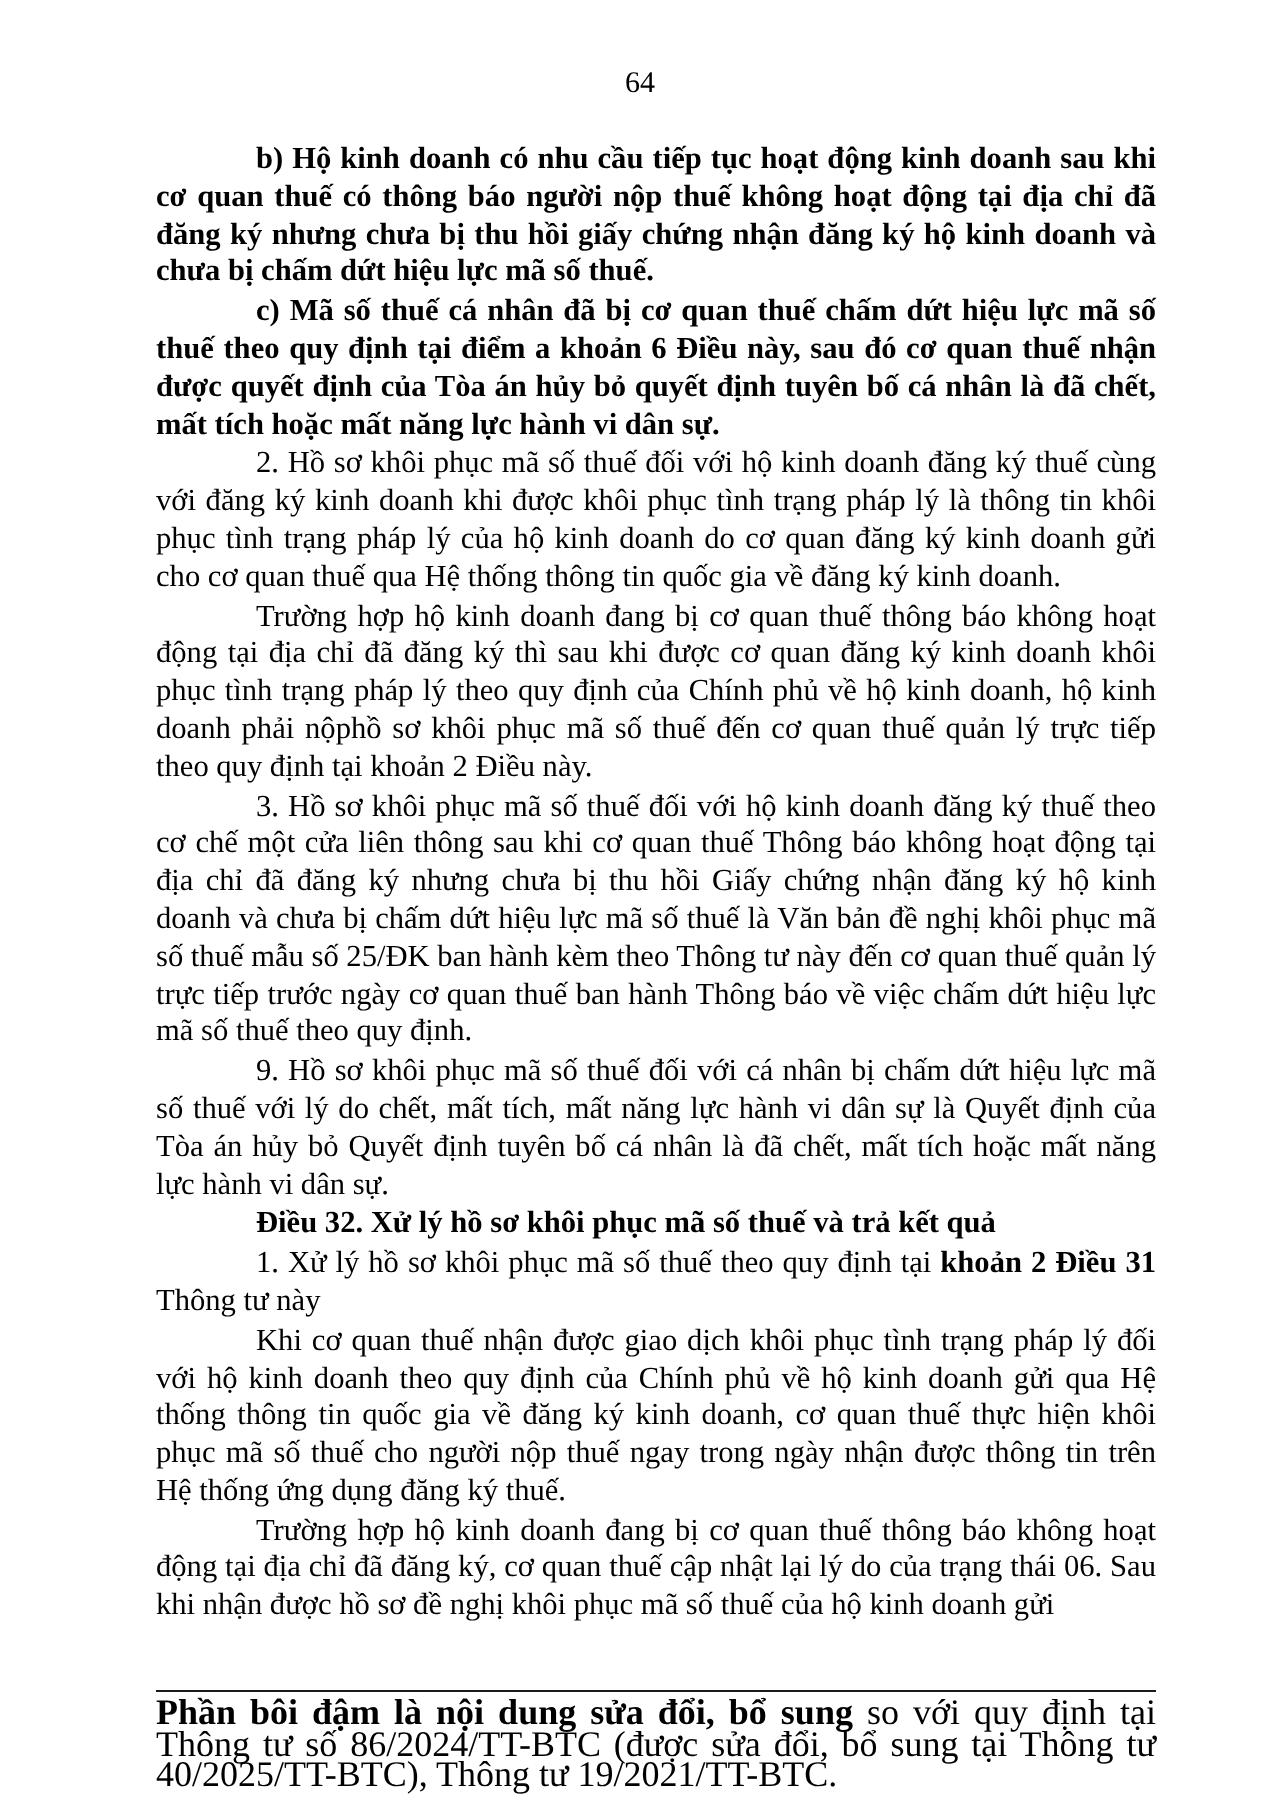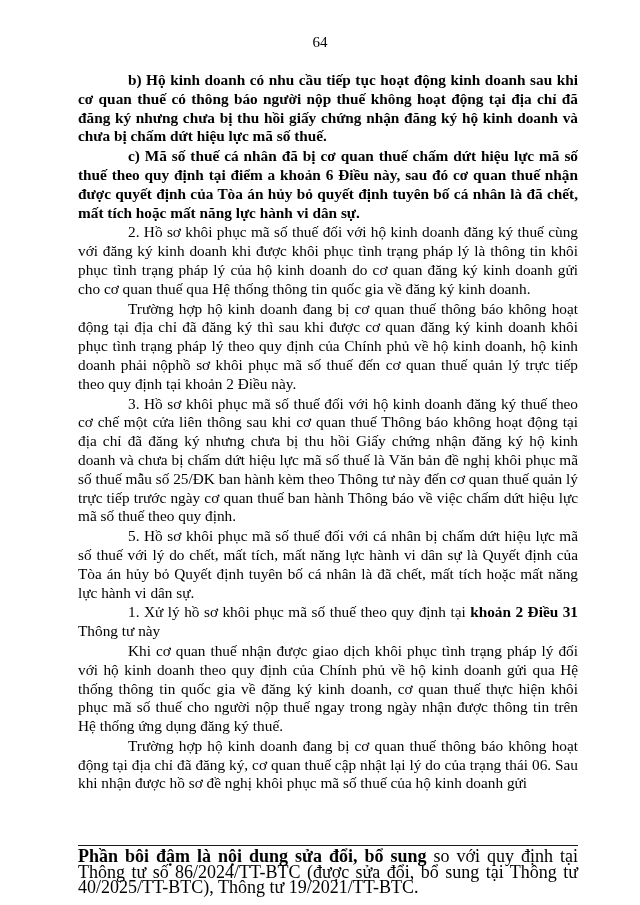--- a/index.html
+++ b/index.html
@@ -74,21 +74,22 @@
 
 <div class="page">
   <div class="page-number">64</div>
 
   <div class="doc-body" id="doc-body">
       <p class="para bold"><span class="b">b) Hộ kinh doanh có nhu cầu tiếp tục hoạt động kinh doanh sau khi cơ quan thuế có thông báo người nộp thuế không hoạt động tại địa chỉ đã đăng ký nhưng chưa bị thu hồi giấy chứng nhận đăng ký hộ kinh doanh và chưa bị chấm dứt hiệu lực mã số thuế.</span></p>
       <p class="para bold"><span class="b">c) Mã số thuế cá nhân đã bị cơ quan thuế chấm dứt hiệu lực mã số thuế theo quy định tại điểm a khoản 6 Điều này, sau đó cơ quan thuế nhận được quyết định của Tòa án hủy bỏ quyết định tuyên bố cá nhân là đã chết, mất tích hoặc mất năng lực hành vi dân sự.</span></p>
       <p class="para normal"><span>2. Hồ sơ khôi phục mã số thuế đối với hộ kinh doanh đăng ký thuế cùng với đăng ký kinh doanh khi được khôi phục tình trạng pháp lý là thông tin khôi phục tình trạng pháp lý của hộ kinh doanh do cơ quan đăng ký kinh doanh gửi cho cơ quan thuế qua Hệ thống thông tin quốc gia về đăng ký kinh doanh.</span></p>
       <p class="para normal"><span>Trường hợp hộ kinh doanh đang bị cơ quan thuế thông báo không hoạt động tại địa chỉ đã đăng ký thì sau khi được cơ quan đăng ký kinh doanh khôi phục tình trạng pháp lý theo quy định của Chính phủ về hộ kinh doanh, hộ kinh doanh phải nộphồ sơ khôi phục mã số thuế đến cơ quan thuế quản lý trực tiếp theo quy định tại khoản 2 Điều này.</span></p>
       <p class="para normal"><span>3. Hồ sơ khôi phục mã số thuế đối với hộ kinh doanh đăng ký thuế theo cơ chế một cửa liên thông sau khi cơ quan thuế Thông báo không hoạt động tại địa chỉ đã đăng ký nhưng chưa bị thu hồi Giấy chứng nhận đăng ký hộ kinh doanh và chưa bị chấm dứt hiệu lực mã số thuế là Văn bản đề nghị khôi phục mã số thuế mẫu số 25/ĐK ban hành kèm theo Thông tư này đến cơ quan thuế quản lý trực tiếp trước ngày cơ quan thuế ban hành Thông báo về việc chấm dứt hiệu lực mã số thuế theo quy định.</span></p>
-      <p class="para normal"><span>5. Hồ sơ khôi phục mã số thuế đối với cá nhân bị chấm dứt hiệu lực mã số thuế với lý do chết, mất tích, mất năng lực hành vi dân sự là Quyết định của Tòa án hủy bỏ Quyết định tuyên bố cá nhân là đã chết, mất tích hoặc mất năng lực hành vi dân sự.</span></p>
+      <p class="para normal"><span>9. Hồ sơ khôi phục mã số thuế đối với cá nhân bị chấm dứt hiệu lực mã số thuế với lý do chết, mất tích, mất năng lực hành vi dân sự là Quyết định của Tòa án hủy bỏ Quyết định tuyên bố cá nhân là đã chết, mất tích hoặc mất năng lực hành vi dân sự.</span></p>
+      <p class="para heading"><span class="b">Điều 32. Xử lý hồ sơ khôi phục mã số thuế và trả kết quả</span></p>
       <p class="para normal"><span>1. Xử lý hồ sơ khôi phục mã số thuế theo quy định tại </span><span class="b">khoản 2 Điều 31</span><span> Thông tư này</span></p>
       <p class="para normal"><span>Khi cơ quan thuế nhận được giao dịch khôi phục tình trạng pháp lý đối với hộ kinh doanh theo quy định của Chính phủ về hộ kinh doanh gửi qua Hệ thống thông tin quốc gia về đăng ký kinh doanh, cơ quan thuế thực hiện khôi phục mã số thuế cho người nộp thuế ngay trong ngày nhận được thông tin trên Hệ thống ứng dụng đăng ký thuế.</span></p>
       <p class="para normal"><span>Trường hợp hộ kinh doanh đang bị cơ quan thuế thông báo không hoạt động tại địa chỉ đã đăng ký, cơ quan thuế cập nhật lại lý do của trạng thái 06. Sau khi nhận được hồ sơ đề nghị khôi phục mã số thuế của hộ kinh doanh gửi</span></p>
     </div>
 
   <div class="footnote">
     <hr class="footnote-rule">
     <p class="footnote-text" id="footnote-text"><span class="b">Phần bôi đậm là nội dung sửa đổi, bổ sung</span><span> so với quy định tại Thông tư số 86/2024/TT-BTC (được sửa đổi, bổ sung tại Thông tư 40/2025/TT-BTC), Thông tư 19/2021/TT-BTC.</span></p>
   </div>
 </div>

